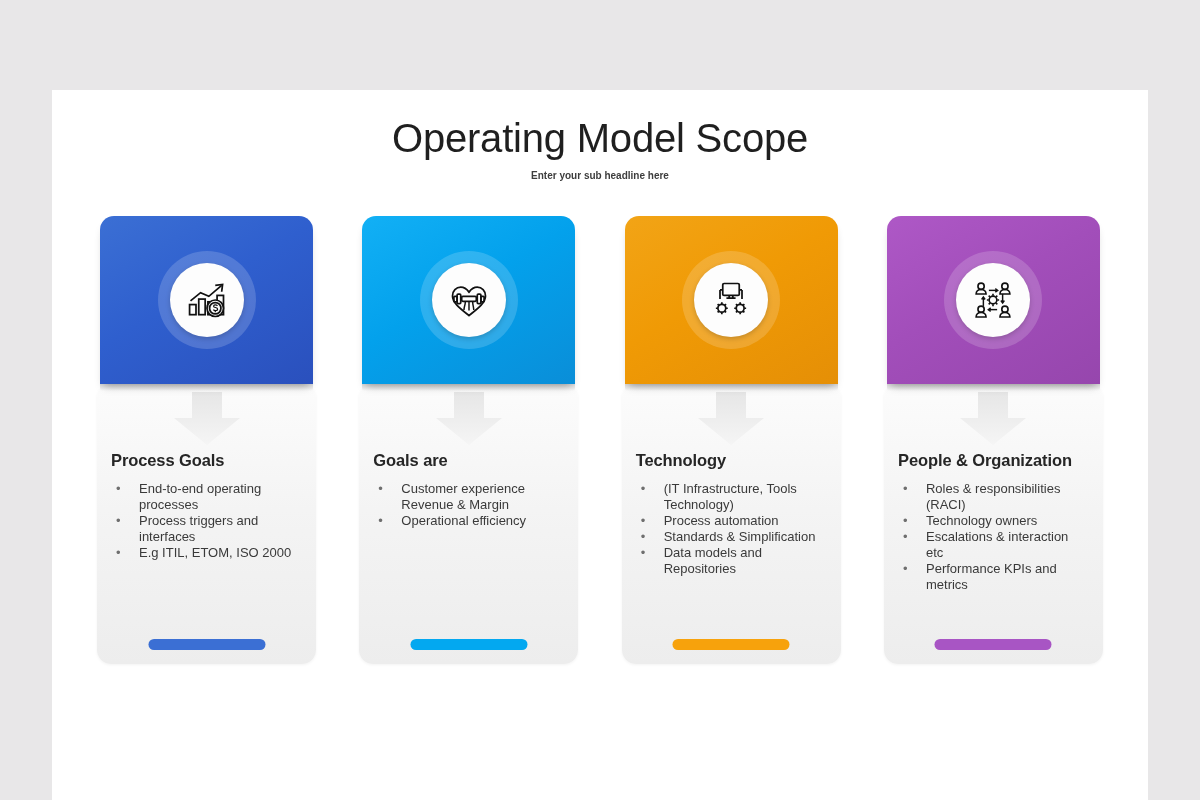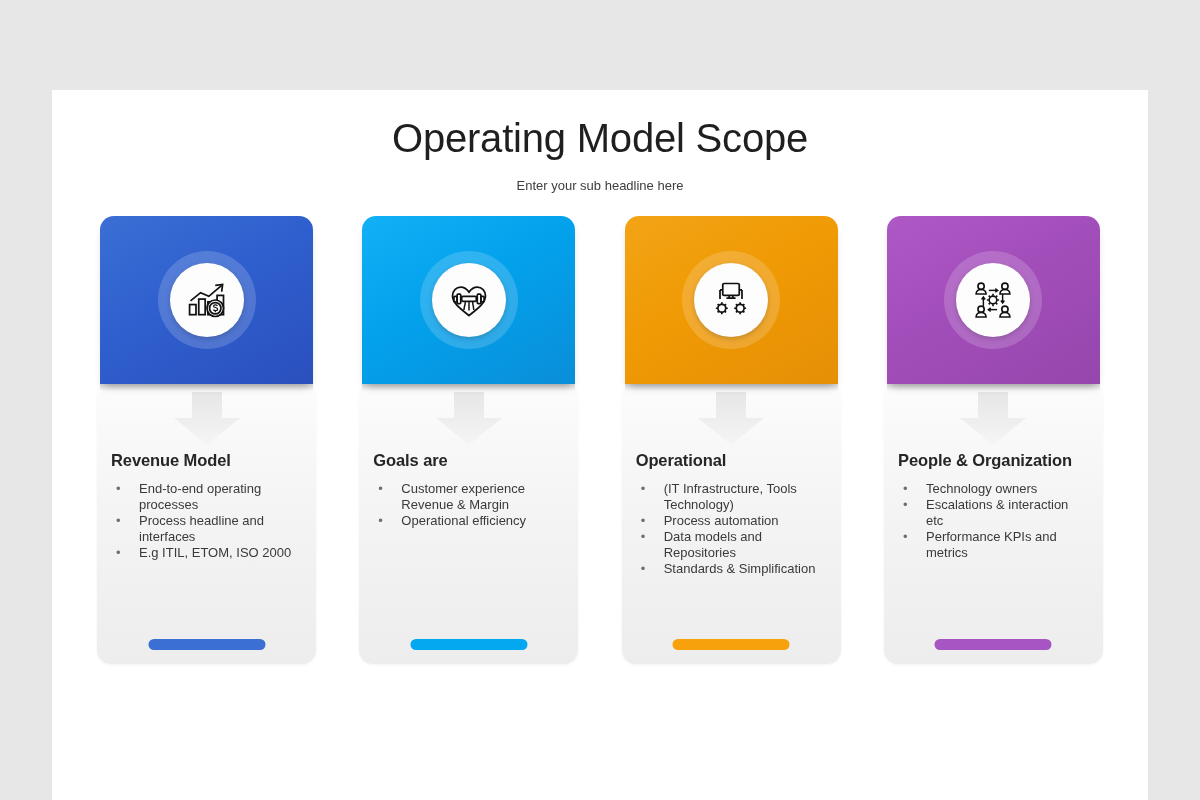--- a/index.html
+++ b/index.html
@@ -18,23 +18,23 @@
   
   #headings { position:absolute; left:0; top:0; width:100%; text-align:center; }
   #title {
     margin-top:26px;
     font-size:40px;
     font-weight:400;
     color:#1f1f1f;
     letter-spacing:-0.2px;
   }
   #subtitle {
-    margin-top:17px;
-    font-size:13px;
-    font-weight:400;
+    margin-top:9px;
+    font-size:10px;
+    font-weight:700;
     color:#3d3d3d;
   }
   
   #cards {
     position:absolute;
     left:45px; top:126px;
     width:1006px;
     display:flex;
     justify-content:space-between;
   }
@@ -166,24 +166,24 @@
           <defs>
             <linearGradient id="ag0" x1="0" y1="0" x2="0" y2="1">
               <stop offset="0%" stop-color="#e6e6e6"></stop>
                 <stop offset="100%" stop-color="#f5f5f5"></stop>
             </linearGradient>
           </defs>
           <polygon points="21,0 51,0 51,26 69,26 36,53 3,26 21,26" fill="url(#ag0)"></polygon>
         </svg>
       </div>
       <div class="card-body">
-        <div class="card-title">Revenue Model</div>
+        <div class="card-title">Process Goals</div>
         <ul class="bullets">
           <li>End-to-end operating processes</li>
-          <li>Process  headline and interfaces</li>
+          <li>Process  triggers and interfaces</li>
           <li>E.g ITIL, ETOM, ISO 2000</li>
         </ul>
         <div class="pill p0"></div>
       </div>
     </div>
 
     <div class="card c1">
       <div class="card-head">
         <div class="icon-ring">
           <div class="icon-disc">
@@ -241,26 +241,26 @@
           <defs>
             <linearGradient id="ag2" x1="0" y1="0" x2="0" y2="1">
               <stop offset="0%" stop-color="#e6e6e6"></stop>
                 <stop offset="100%" stop-color="#f5f5f5"></stop>
             </linearGradient>
           </defs>
           <polygon points="21,0 51,0 51,26 69,26 36,53 3,26 21,26" fill="url(#ag2)"></polygon>
         </svg>
       </div>
       <div class="card-body">
-        <div class="card-title">Operational</div>
+        <div class="card-title">Technology</div>
         <ul class="bullets">
           <li>(IT Infrastructure,  Tools Technology)</li>
           <li>Process  automation</li>
+          <li>Standards &amp; Simplification</li>
           <li>Data models and Repositories</li>
-          <li>Standards &amp; Simplification</li>
         </ul>
         <div class="pill p2"></div>
       </div>
     </div>
 
     <div class="card c3">
       <div class="card-head">
         <div class="icon-ring">
           <div class="icon-disc">
             <svg width="44" height="44" viewBox="0 0 48 48" fill="none" stroke="#111" stroke-width="1.8">
@@ -293,20 +293,21 @@
               <stop offset="0%" stop-color="#e6e6e6"></stop>
                 <stop offset="100%" stop-color="#f5f5f5"></stop>
             </linearGradient>
           </defs>
           <polygon points="21,0 51,0 51,26 69,26 36,53 3,26 21,26" fill="url(#ag3)"></polygon>
         </svg>
       </div>
       <div class="card-body">
         <div class="card-title">People &amp; Organization</div>
         <ul class="bullets">
+          <li>Roles &amp; responsibilities (RACI)</li>
           <li>Technology  owners</li>
           <li>Escalations &amp; interaction etc</li>
           <li>Performance  KPIs and metrics</li>
         </ul>
         <div class="pill p3"></div>
       </div>
     </div>
 
   </div>
 </div>

